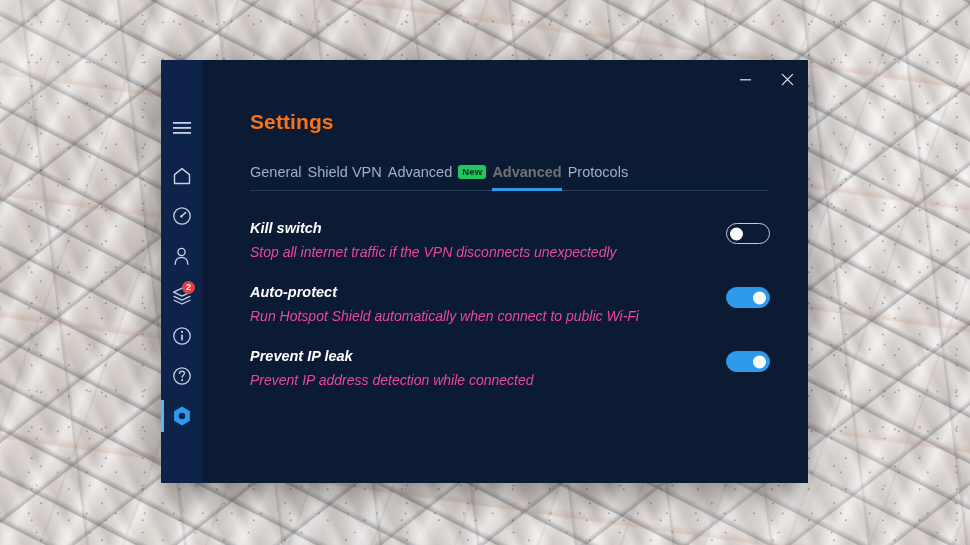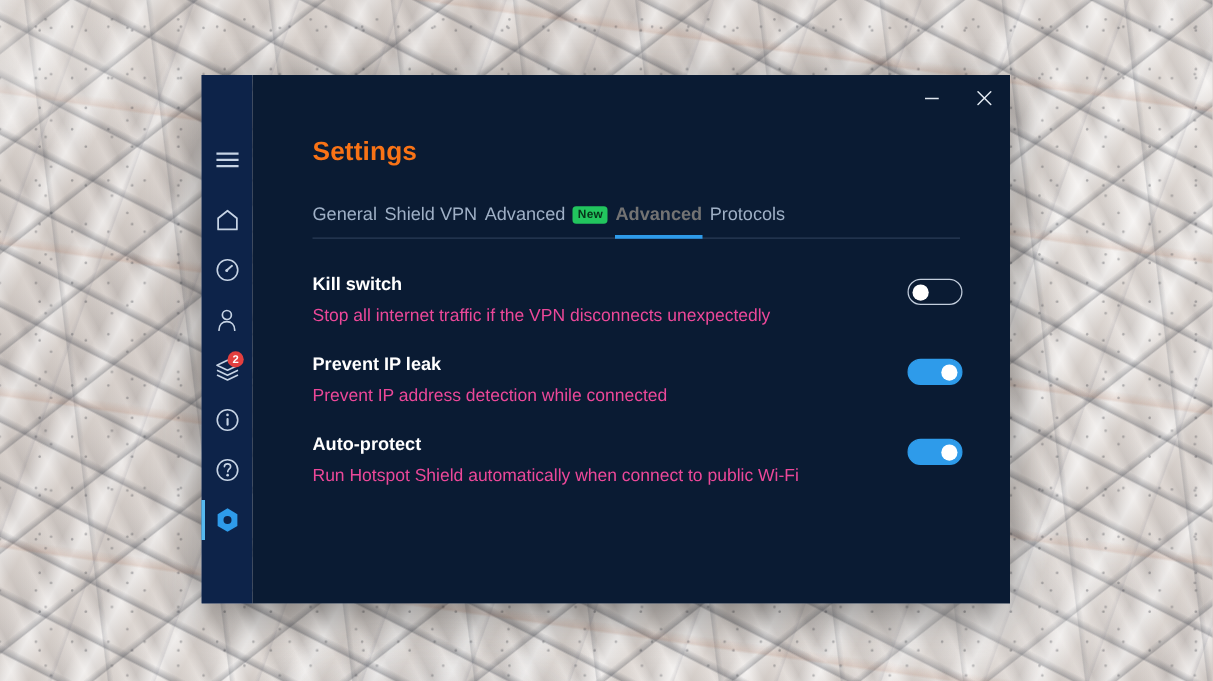--- a/index.html
+++ b/index.html
@@ -239,20 +239,21 @@
   
   #settings-list {
     margin-top: 30px;
     margin-right: 38px;
   }
   .setting-row {
     display: flex;
     align-items: flex-start;
     justify-content: space-between;
     margin-bottom: 25px;
+    font-style: italic;
   }
   .setting-text { max-width: 470px; }
   .setting-title {
     font-size: 14.5px;
     font-weight: bold;
     color: #ffffff;
     margin: 0 0 7px 0;
     line-height: 1.1;
   }
   .setting-desc {
@@ -439,33 +440,33 @@
           <p class="setting-title">Kill switch</p>
           <p class="setting-desc">Stop all internet traffic if the VPN disconnects unexpectedly</p>
         </div>
         <div class="toggle off">
           <span class="knob"></span>
         </div>
       </div>
 
       <div class="setting-row">
         <div class="setting-text">
+          <p class="setting-title">Auto-protect</p>
+          <p class="setting-desc">Run Hotspot Shield automatically when connect to public Wi-Fi</p>
+        </div>
+        <div class="toggle on">
+          <span class="knob"></span>
+        </div>
+      </div>
+
+      <div class="setting-row">
+        <div class="setting-text">
           <p class="setting-title">Prevent IP leak</p>
           <p class="setting-desc">Prevent IP address detection while connected</p>
         </div>
         <div class="toggle on">
           <span class="knob"></span>
         </div>
       </div>
 
-      <div class="setting-row">
-        <div class="setting-text">
-          <p class="setting-title">Auto-protect</p>
-          <p class="setting-desc">Run Hotspot Shield automatically when connect to public Wi-Fi</p>
-        </div>
-        <div class="toggle on">
-          <span class="knob"></span>
-        </div>
-      </div>
-
     </div>
   </div>
 </div>
 
 </body></html>

